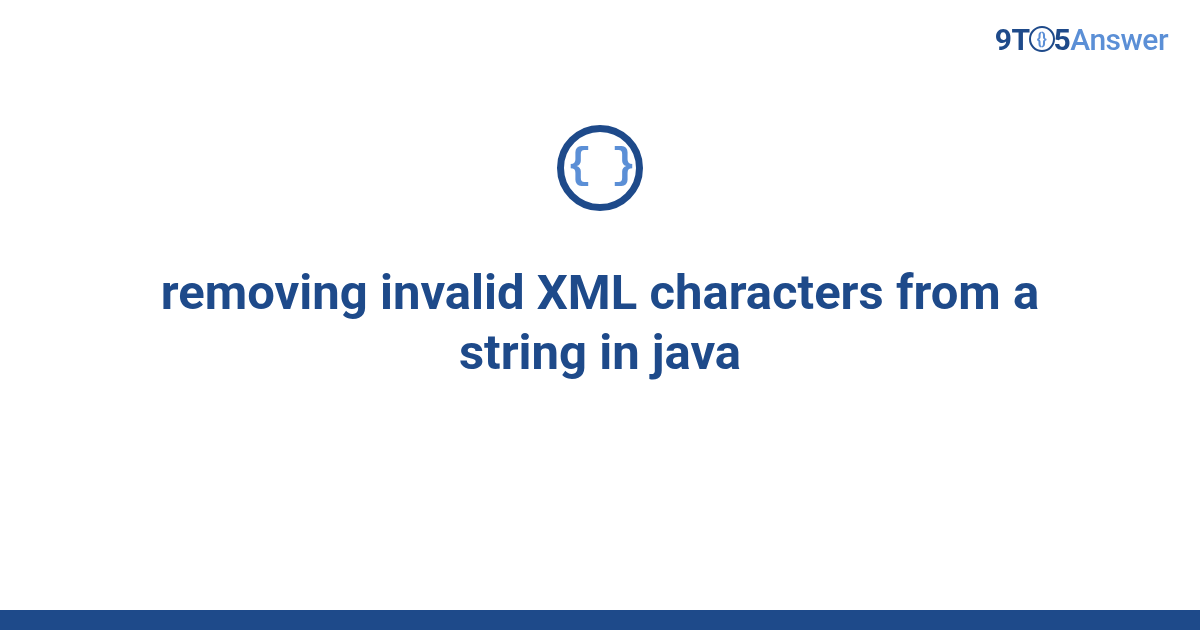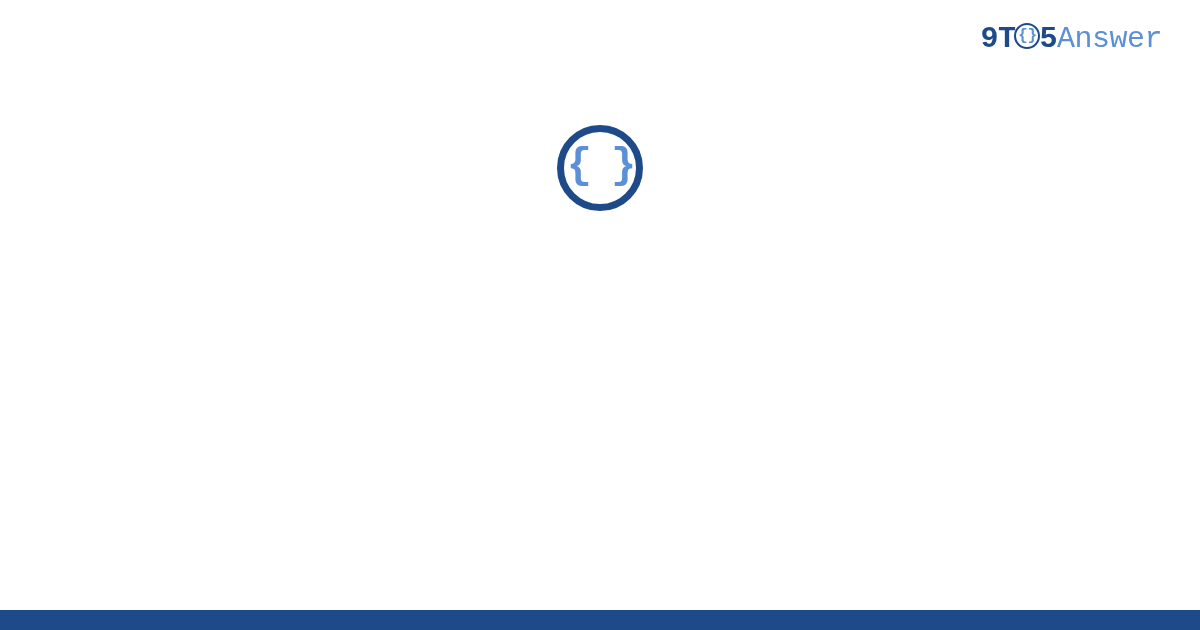--- a/index.html
+++ b/index.html
@@ -11,25 +11,24 @@
       width: 1200px;
       height: 630px;
       background: #ffffff;
       font-family: -apple-system, BlinkMacSystemFont, "Segoe UI", Roboto, Helvetica, Arial, sans-serif;
       position: relative;
       overflow: hidden;
     }
     .logo {
       position: absolute;
       top: 22px;
-      right: 38px;
+      right: 32px;
       font-size: 30px;
       font-weight: 600;
       letter-spacing: -0.5px;
-      font-family: Liberation Mono, monospace;
     }
     .logo-9t {
       color: #1e4a8a;
       font-weight: 700;
     }
     .logo-circle {
       display: inline-flex;
       align-items: center;
       justify-content: center;
       width: 26px;
@@ -103,15 +102,16 @@
 <body>
 
 <div class="logo">
   <span class="logo-9t">9T</span><span class="logo-circle">{}</span><span class="logo-5">5</span><span class="logo-answer">Answer</span>
 </div>
 
 <div class="content">
   <div class="icon-ring">
     <span class="icon-braces">{ }</span>
   </div>
+  <h1 class="title">removing invalid XML characters from a string in java</h1>
 </div>
 
 <div class="bottom-bar"></div>
 
 </body></html>

